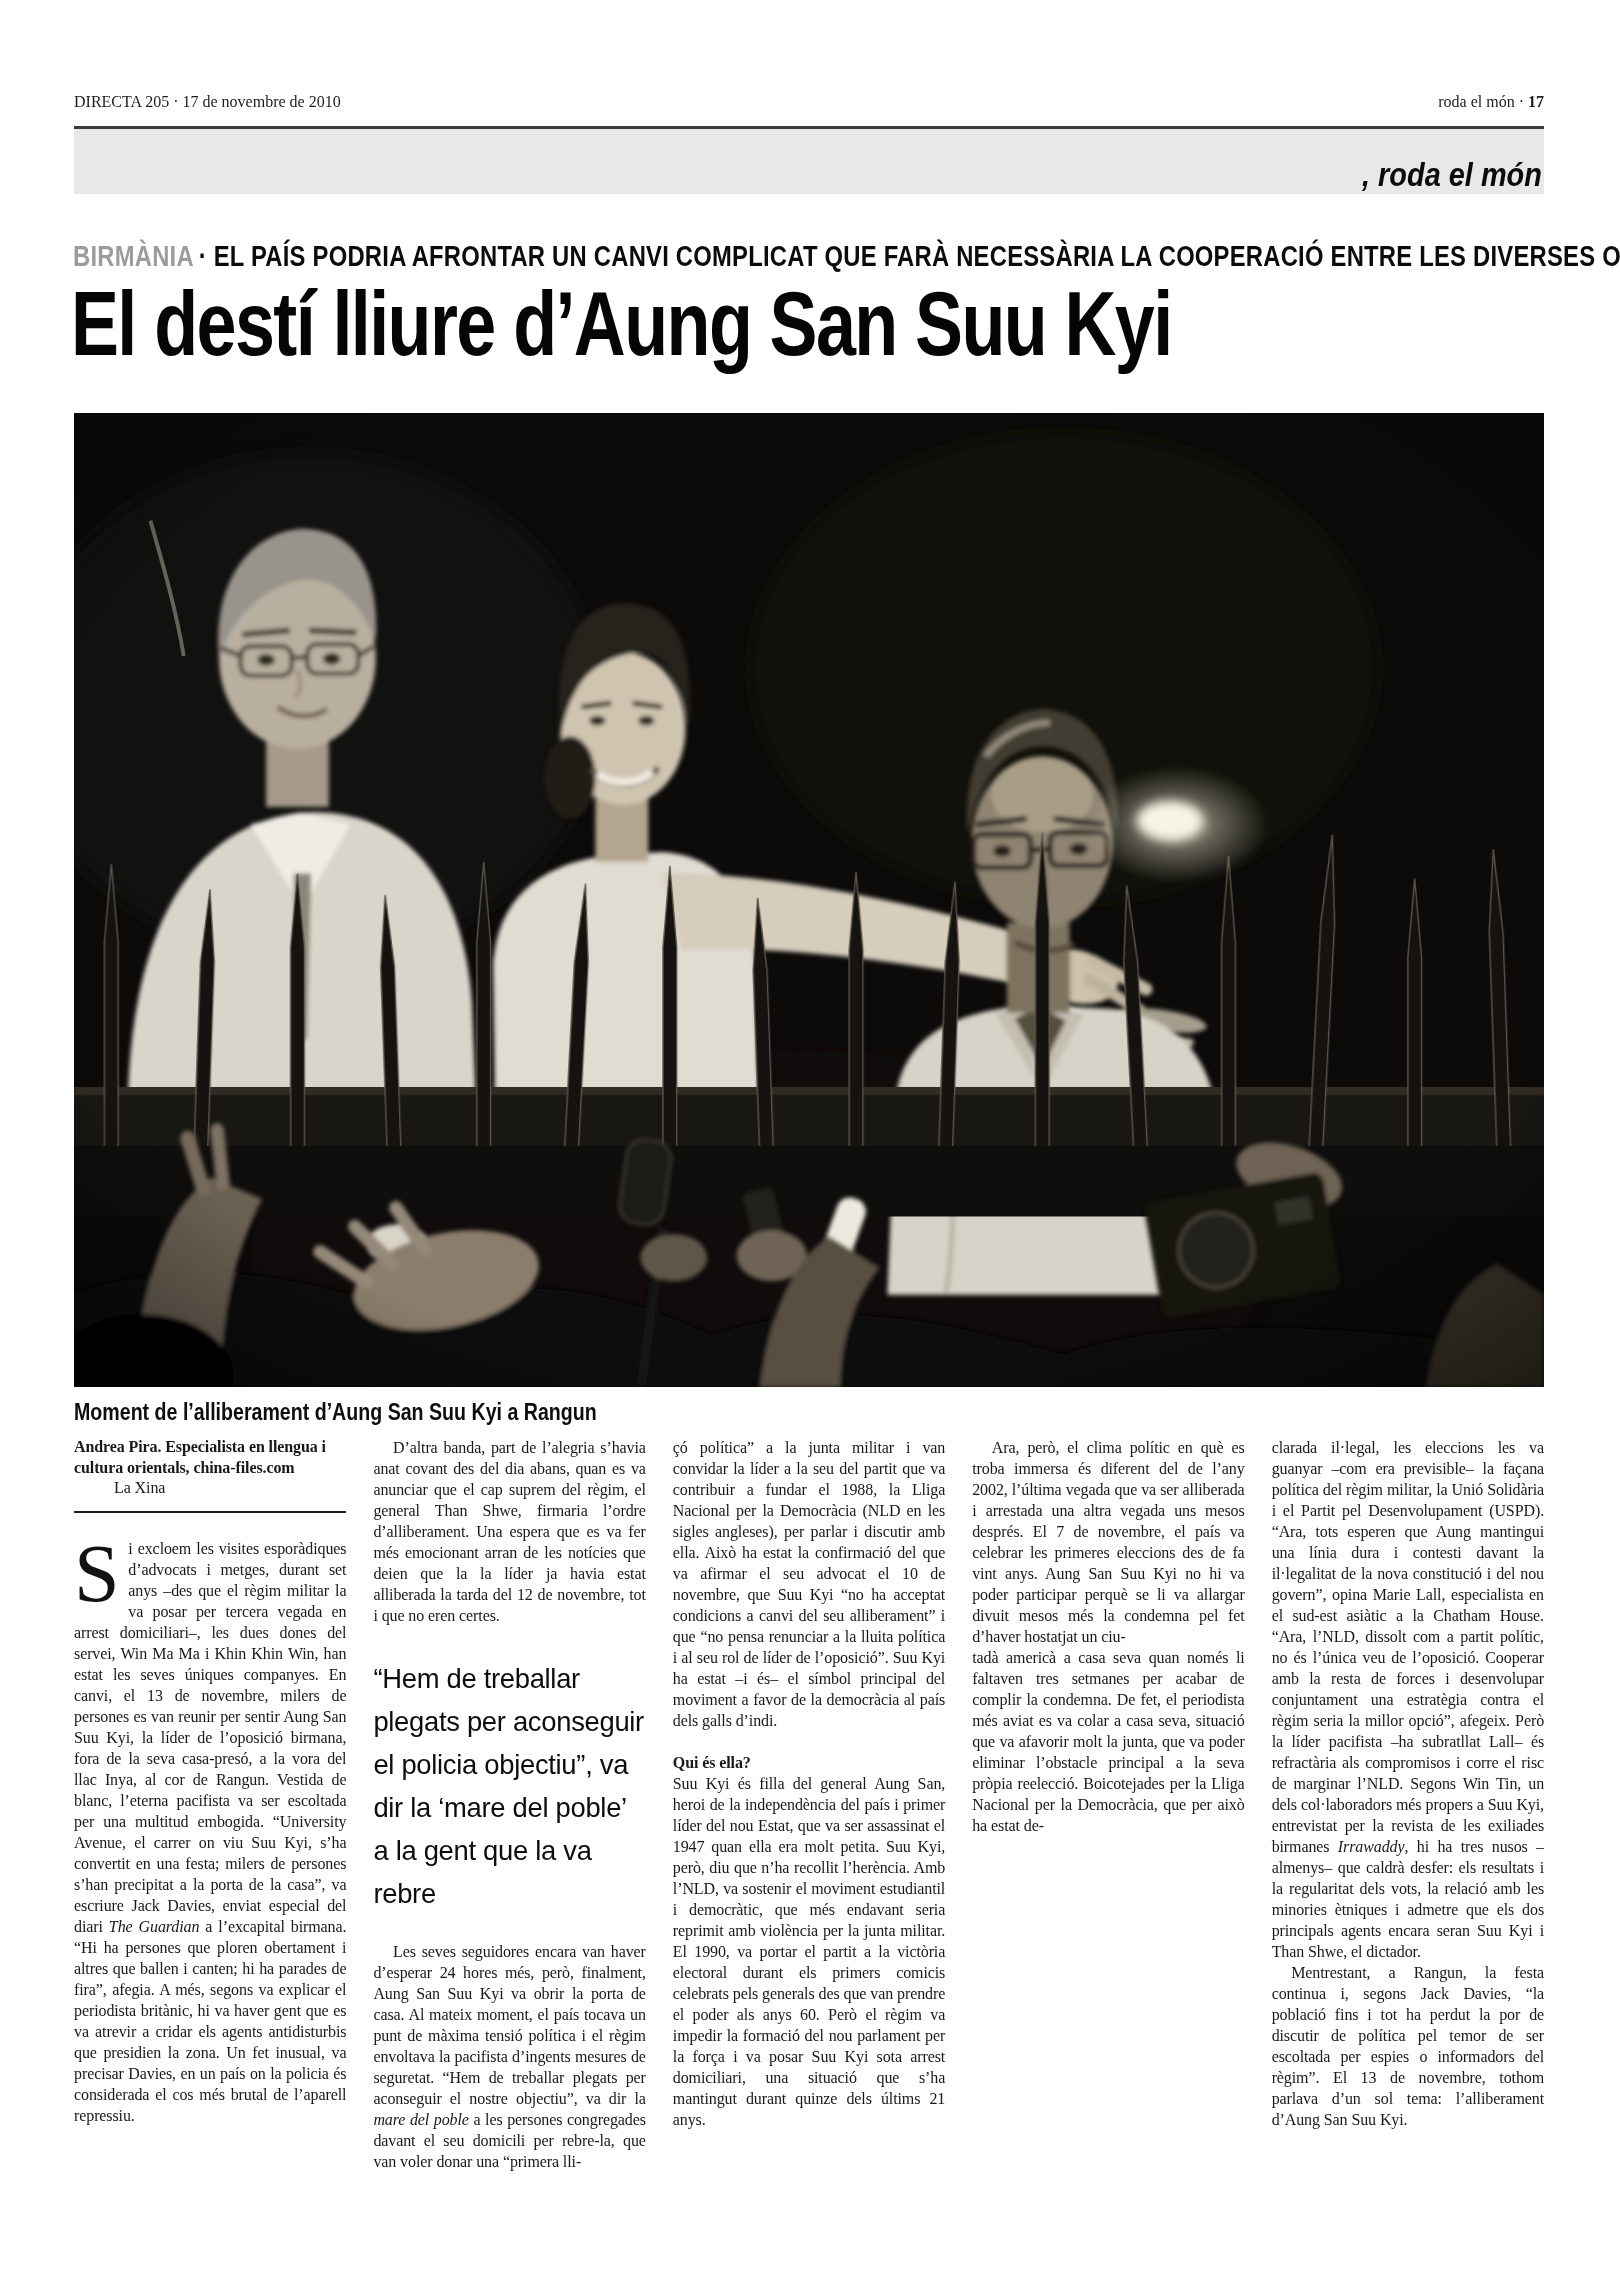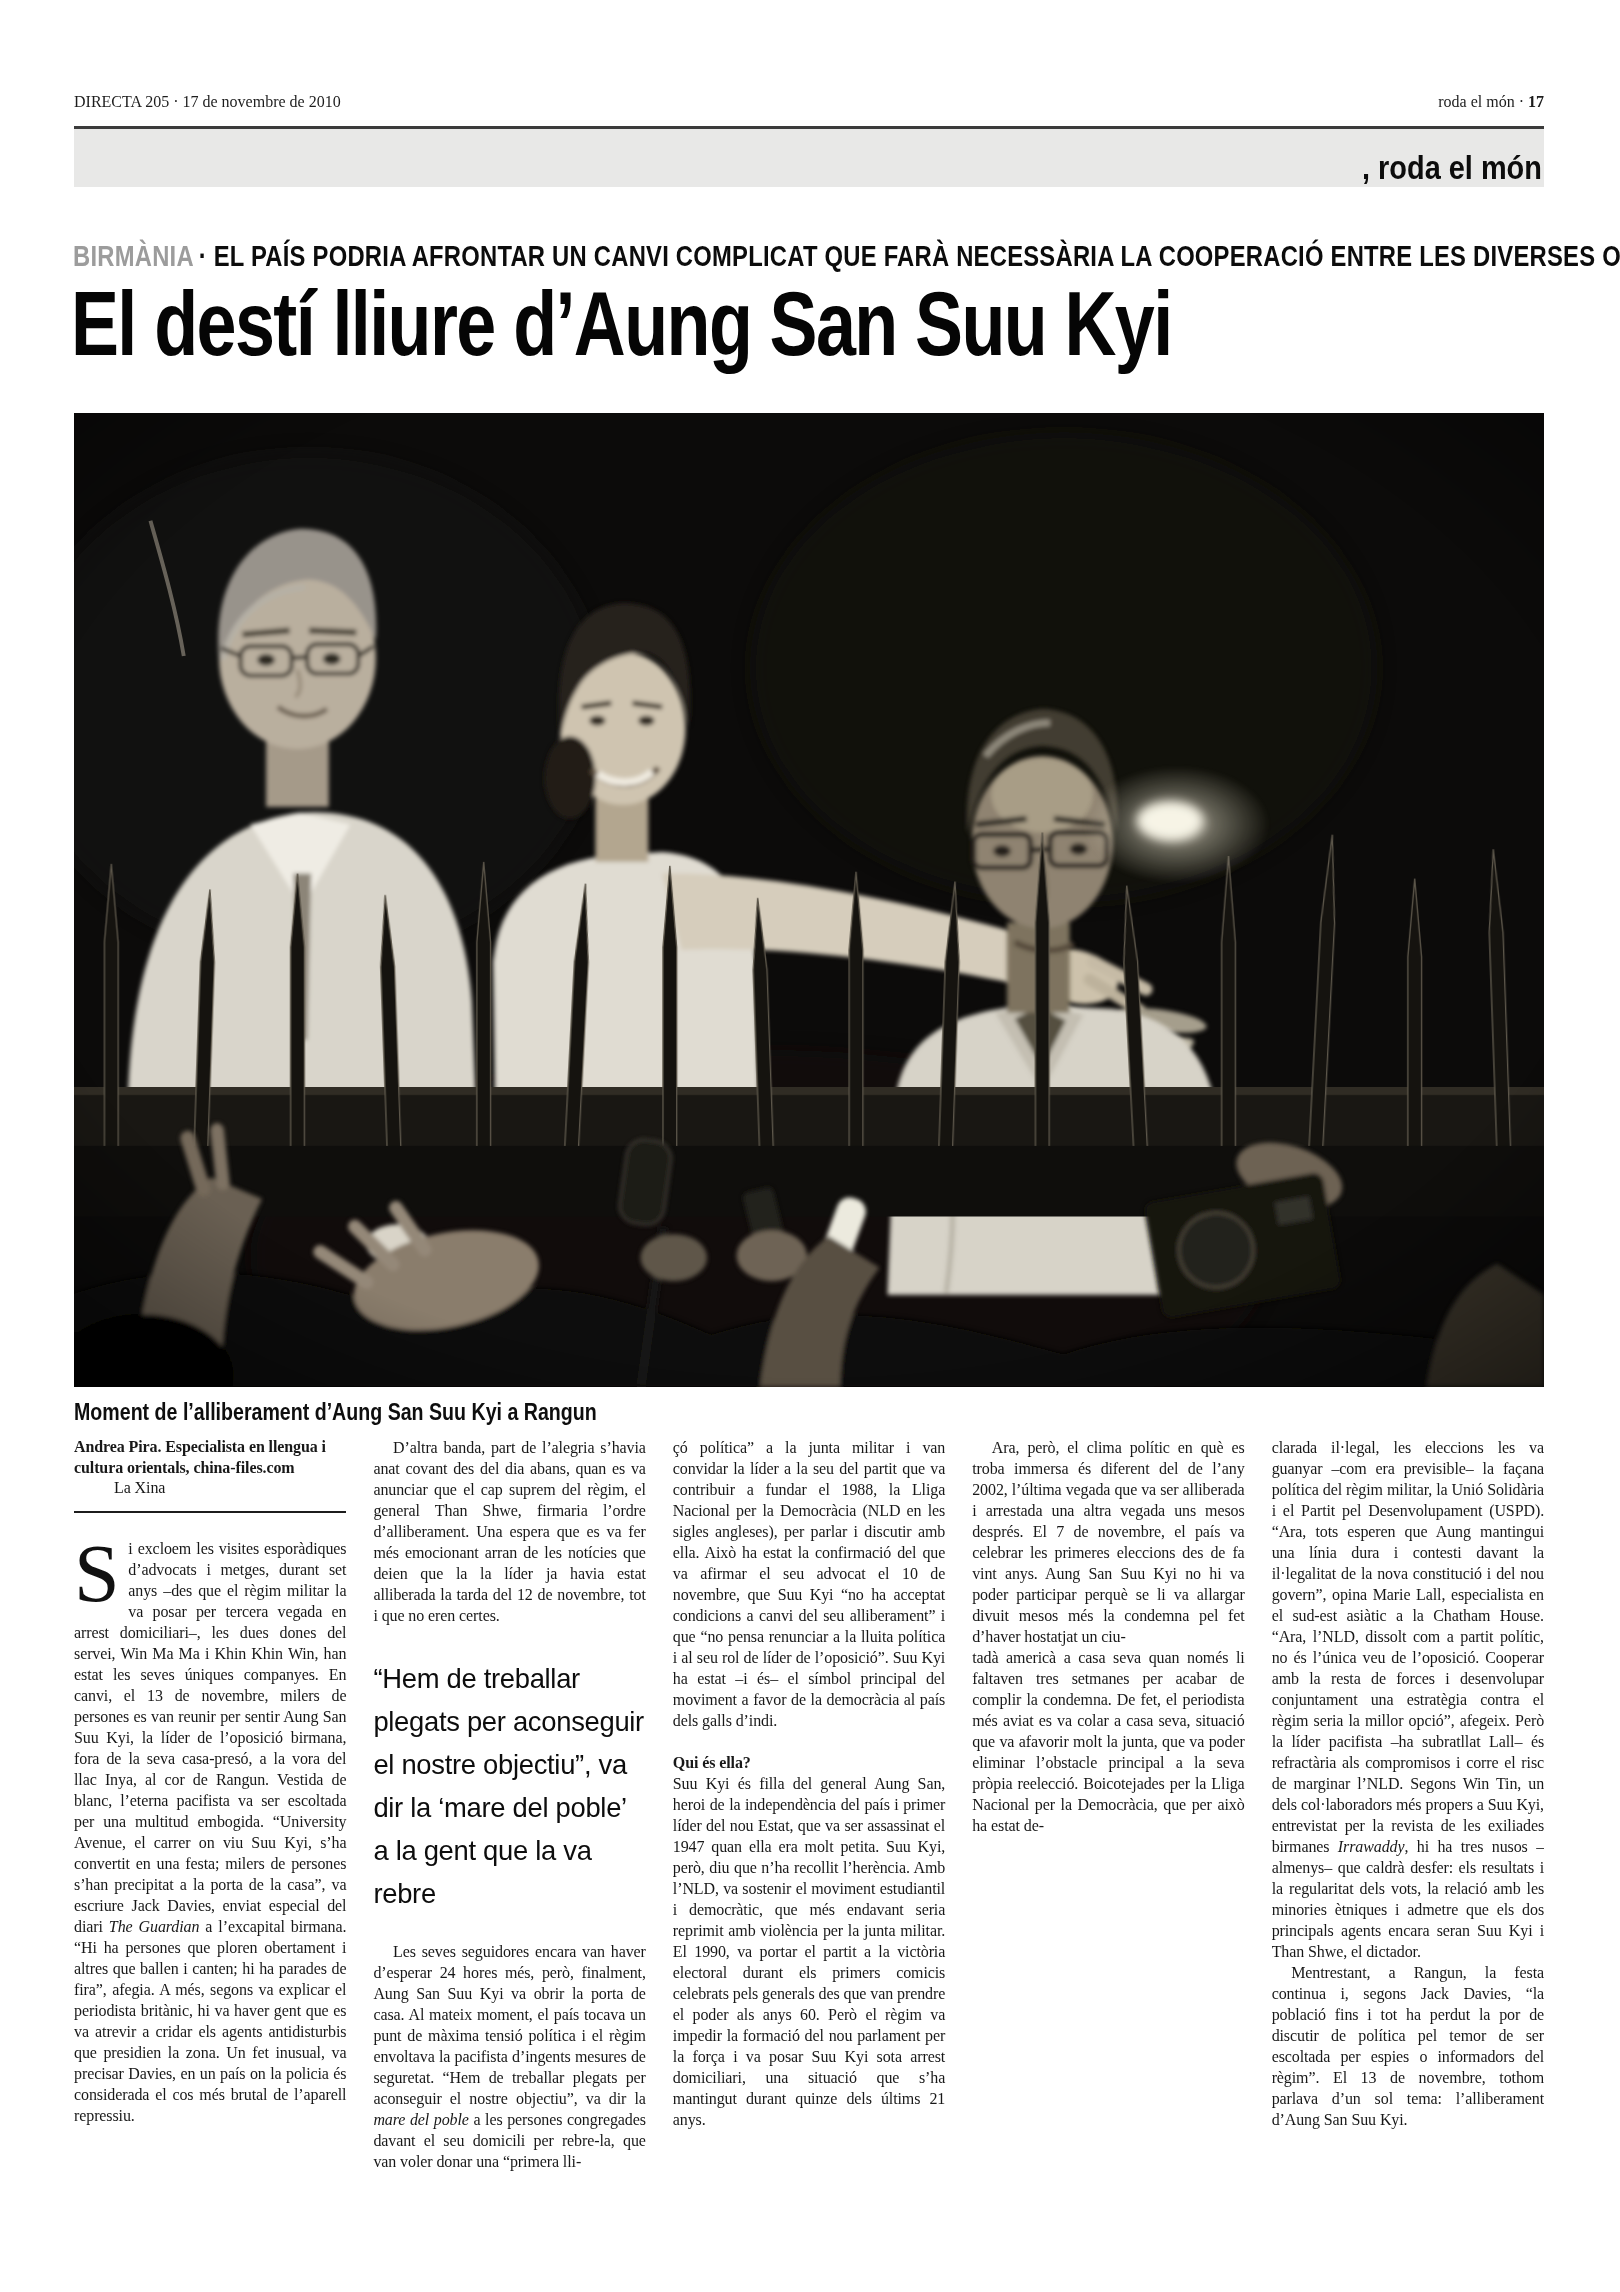--- a/index.html
+++ b/index.html
@@ -6,22 +6,22 @@
   .sheet{position:relative;width:1620px;height:2293px;background:#fff;overflow:hidden;
          font-family:"Liberation Serif", serif;color:#161616;}
 
   
   .masthead{position:absolute;top:94px;left:74px;width:1470px;display:flex;
             justify-content:space-between;font-size:16px;line-height:1;color:#1d1d1d;}
   .mh-right b{font-weight:bold;}
 
   .head-rule{position:absolute;top:126px;left:74px;width:1470px;height:2.9px;background:#3b3b3b;}
 
-  .section-band{position:absolute;top:129px;left:74px;width:1470px;height:58px;background:#e8e8e7;
-                display:flex;align-items:flex-end;justify-content:flex-end;}
+  .section-band{position:absolute;top:129px;left:74px;width:1470px;height:65px;background:#e8e8e7;
+                display:flex;align-items:flex-end;justify-content:flex-end;font-style:italic;}
   .band-text{font-family:"Liberation Sans", sans-serif;font-weight:bold;font-size:34px;
              line-height:.92;transform:scaleX(.85);transform-origin:bottom right;
              padding:0 2px 3.9px 0;color:#0c0c0c;white-space:nowrap;}
 
   
   .kicker{position:absolute;top:242px;left:73px;font-family:"Liberation Sans", sans-serif;
           font-weight:bold;font-size:29px;line-height:1;white-space:nowrap;
           transform:scaleX(.82);transform-origin:left;letter-spacing:0.3px;color:#0c0c0c;}
   .kicker-tag{color:#9c9c9c;margin-right:5.9px;}
   .headline{position:absolute;top:278px;left:71px;margin:0;font-family:"Liberation Sans", sans-serif;
@@ -248,21 +248,21 @@
   <div class="caption">Moment de l’alliberament d’Aung San Suu Kyi a Rangun</div>
 
   <main class="columns" lang="ca">
     <div class="column">
         <div class="byline"><strong>Andrea Pira. Especialista en llengua i cultura orientals, china-files.com</strong><div class="plain">La Xina</div></div>
         <div class="byline-rule"></div>
         <p class="body-para first"><span class="dropcap">S</span><span>i excloem les visites esporàdiques d’advocats i metges, durant set anys –des que el règim militar la va posar per tercera vegada en arrest domiciliari–, les dues dones del servei, Win Ma Ma i Khin Khin Win, han estat les seves úniques companyes. En canvi, el 13 de novembre, milers de persones es van reunir per sentir Aung San Suu Kyi, la líder de l’oposició birmana, fora de la seva casa-presó, a la vora del llac Inya, al cor de Rangun. Vestida de blanc, l’eterna pacifista va ser escoltada per una multitud embogida. “University Avenue, el carrer on viu Suu Kyi, s’ha convertit en una festa; milers de persones s’han precipitat a la porta de la casa”, va escriure Jack Davies, enviat especial del diari </span><em>The Guardian</em><span> a l’excapital birmana. “Hi ha persones que ploren obertament i altres que ballen i canten; hi ha parades de fira”, afegia. A més, segons va explicar el periodista britànic, hi va haver gent que es va atrevir a cridar els agents antidisturbis que presidien la zona. Un fet inusual, va precisar Davies, en un país on la policia és considerada el cos més brutal de l’aparell repressiu.</span></p>
       </div>
     <div class="column">
         <p class="body-para indent"><span>D’altra banda, part de l’alegria s’havia anat covant des del dia abans, quan es va anunciar que el cap suprem del règim, el general Than Shwe, firmaria l’ordre d’alliberament. Una espera que es va fer més emocionant arran de les notícies que deien que la la líder ja havia estat alliberada la tarda del 12 de novembre, tot i que no eren certes.</span></p>
-        <div class="pullquote">“Hem de treballar plegats per aconseguir el nostre objectiu”, va dir la ‘mare del poble’ a la gent que la va rebre</div>
+        <div class="pullquote">“Hem de treballar plegats per aconseguir el policia objectiu”, va dir la ‘mare del poble’ a la gent que la va rebre</div>
         <p class="body-para indent"><span>Les seves seguidores encara van haver d’esperar 24 hores més, però, finalment, Aung San Suu Kyi va obrir la porta de casa. Al mateix moment, el país tocava un punt de màxima tensió política i el règim envoltava la pacifista d’ingents mesures de seguretat. “Hem de treballar plegats per aconseguir el nostre objectiu”, va dir la </span><em>mare del poble</em><span> a les persones congregades davant el seu domicili per rebre-la, que van voler donar una “primera lli-</span></p>
       </div>
     <div class="column">
         <p class="body-para"><span>çó política” a la junta militar i van convidar la líder a la seu del partit que va contribuir a fundar el 1988, la Lliga Nacional per la Democràcia (NLD en les sigles angleses), per parlar i discutir amb ella. Això ha estat la confirmació del que va afirmar el seu advocat el 10 de novembre, que Suu Kyi “no ha acceptat condicions a canvi del seu alliberament” i que “no pensa renunciar a la lluita política i al seu rol de líder de l’oposició”. Suu Kyi ha estat –i és– el símbol principal del moviment a favor de la democràcia al país dels galls d’indi.</span></p>
         <h3 class="subhead">Qui és ella?</h3>
         <p class="body-para"><span>Suu Kyi és filla del general Aung San, heroi de la independència del país i primer líder del nou Estat, que va ser assassinat el 1947 quan ella era molt petita. Suu Kyi, però, diu que n’ha recollit l’herència. Amb l’NLD, va sostenir el moviment estudiantil i democràtic, que més endavant seria reprimit amb violència per la junta militar. El 1990, va portar el partit a la victòria electoral durant els primers comicis celebrats pels generals des que van prendre el poder als anys 60. Però el règim va impedir la formació del nou parlament per la força i va posar Suu Kyi sota arrest domiciliari, una situació que s’ha mantingut durant quinze dels últims 21 anys.</span></p>
       </div>
     <div class="column">
         <p class="body-para indent"><span>Ara, però, el clima polític en què es troba immersa és diferent del de l’any 2002, l’última vegada que va ser alliberada i arrestada una altra vegada uns mesos després. El 7 de novembre, el país va celebrar les primeres eleccions des de fa vint anys. Aung San Suu Kyi no hi va poder participar perquè se li va allargar divuit mesos més la condemna pel fet d’haver hostatjat un ciu-</span></p>
         <p class="body-para"><span>tadà americà a casa seva quan només li faltaven tres setmanes per acabar de complir la condemna. De fet, el periodista més aviat es va colar a casa seva, situació que va afavorir molt la junta, que va poder eliminar l’obstacle principal a la seva pròpia reelecció. Boicotejades per la Lliga Nacional per la Democràcia, que per això ha estat de-</span></p>

